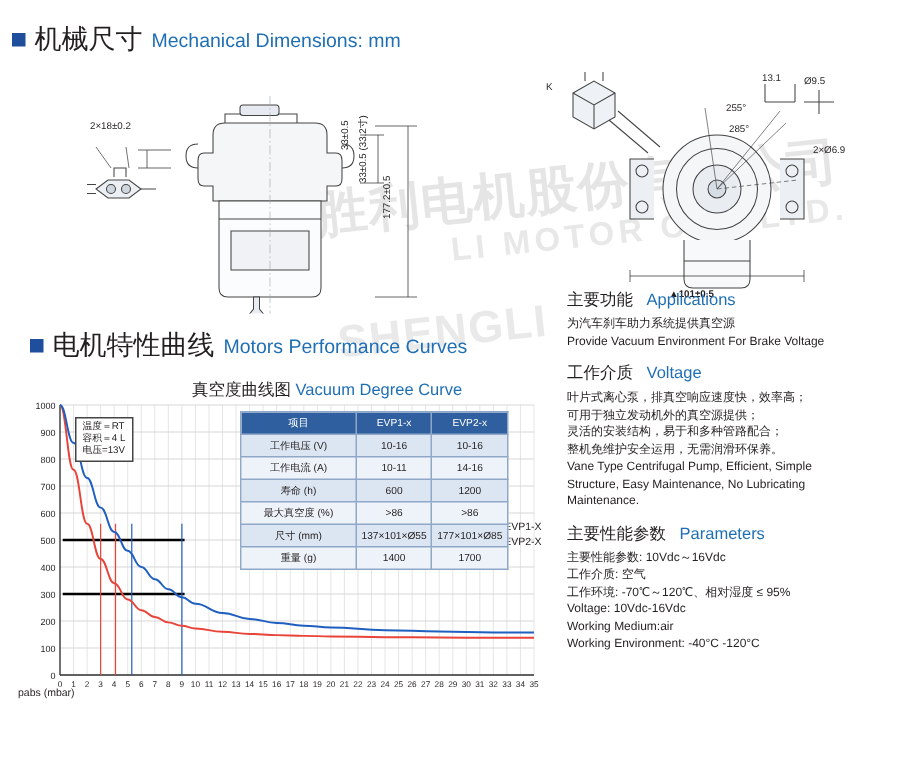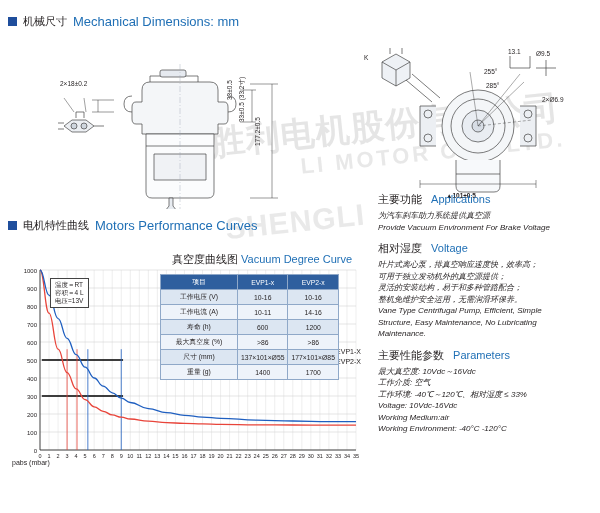--- a/index.html
+++ b/index.html
@@ -68,31 +68,31 @@
     gap: 6px;
     white-space: nowrap;
   }
   .bullet {
     width: 9px; height: 9px;
     background: #1f4e9c;
     display: inline-block;
     flex: 0 0 auto;
   }
   .sec-cn {
-    font-size: 11px;
+    font-size: 18px;
     color: #231f20;
     font-weight: normal;
   }
   .sec-en {
     font-size: 13px;
     color: #1f6fb5;
   }
 
   #sec-mech { left: 8px; top: 14px; }
-  #sec-curves { left: 8px; top: 218px; }
+  #sec-curves { left: 20px; top: 218px; }
 
   
   .drawing {
     position: absolute;
     left: 14px;
     top: 34px;
     width: 350px;
     height: 175px;
   }
   .drawing svg, .rightdraw svg { display: block; }
@@ -116,21 +116,20 @@
     font-weight: bold;
   }
 
   
   .chart-title {
     position: absolute;
     left: 128px;
     top: 252px;
     font-size: 11px;
     white-space: nowrap;
-    margin-left: 44px;
   }
   .chart-title .cn { color: #231f20; }
   .chart-title .en { color: #1f6fb5; }
 
   .chart-wrap {
     position: absolute;
     left: 8px;
     top: 264px;
     width: 355px;
     height: 215px;
@@ -204,21 +203,20 @@
     font-size: 11px;
     margin-bottom: 3px;
     white-space: nowrap;
   }
   .rhead .cn { color: #231f20; }
   .rhead .en { color: #1f6fb5; margin-left: 6px; }
   .rbody {
     font-size: 8px;
     line-height: 11.5px;
     color: #231f20;
-    font-style: italic;
   }
   .rbody div { white-space: nowrap; }
   .indent { padding-left: 26px; }
 </style>
 </head>
 <body>
 
 <div class="page">
 
   <div class="watermark">胜利电机股份有限公司</div>
@@ -516,43 +514,43 @@
         <span class="en">Applications</span>
       </div>
       <div class="rbody">
         <div>为汽车刹车助力系统提供真空源</div>
         <div>Provide Vacuum Environment For Brake Voltage</div>
       </div>
     </div>
 
     <div class="rblock">
       <div class="rhead">
-        <span class="cn">相对湿度</span>
+        <span class="cn">工作介质</span>
         <span class="en">Voltage</span>
       </div>
       <div class="rbody">
         <div>叶片式离心泵，排真空响应速度快，效率高；</div>
         <div>可用于独立发动机外的真空源提供；</div>
         <div>灵活的安装结构，易于和多种管路配合；</div>
         <div>整机免维护安全运用，无需润滑环保养。</div>
         <div>Vane Type Centrifugal Pump, Efficient, Simple</div>
         <div>Structure, Easy Maintenance, No Lubricating</div>
         <div>Maintenance.</div>
       </div>
     </div>
 
     <div class="rblock">
       <div class="rhead">
         <span class="cn">主要性能参数</span>
         <span class="en">Parameters</span>
       </div>
       <div class="rbody">
-        <div>最大真空度: 10Vdc～16Vdc</div>
+        <div>主要性能参数: 10Vdc～16Vdc</div>
         <div>工作介质: 空气</div>
-        <div>工作环境: -40℃～120℃、相对湿度 ≤ 33%</div>
+        <div>工作环境: -70℃～120℃、相对湿度 ≤ 95%</div>
         <div>Voltage: 10Vdc-16Vdc</div>
         <div>Working Medium:air</div>
         <div>Working Environment: -40°C -120°C</div>
       </div>
     </div>
 
   </div>
 </div>
 
 </body></html>

